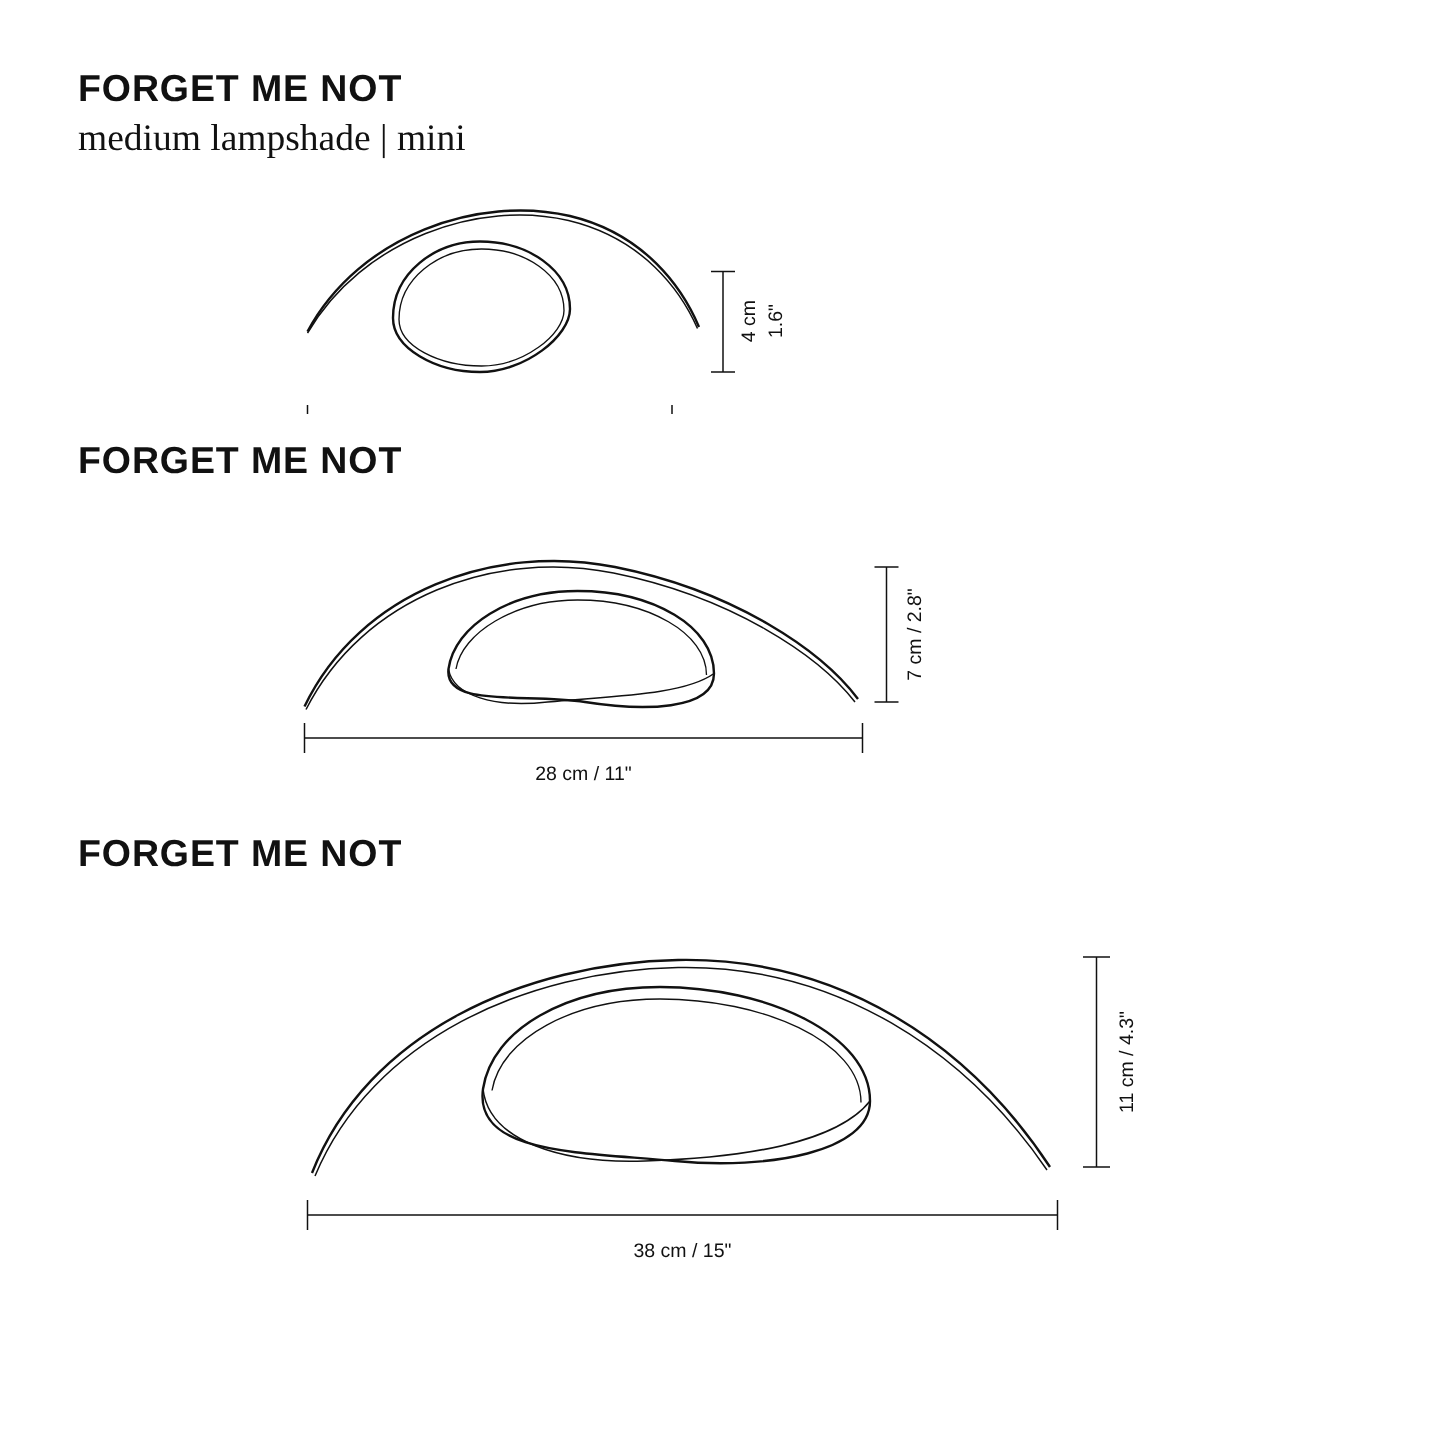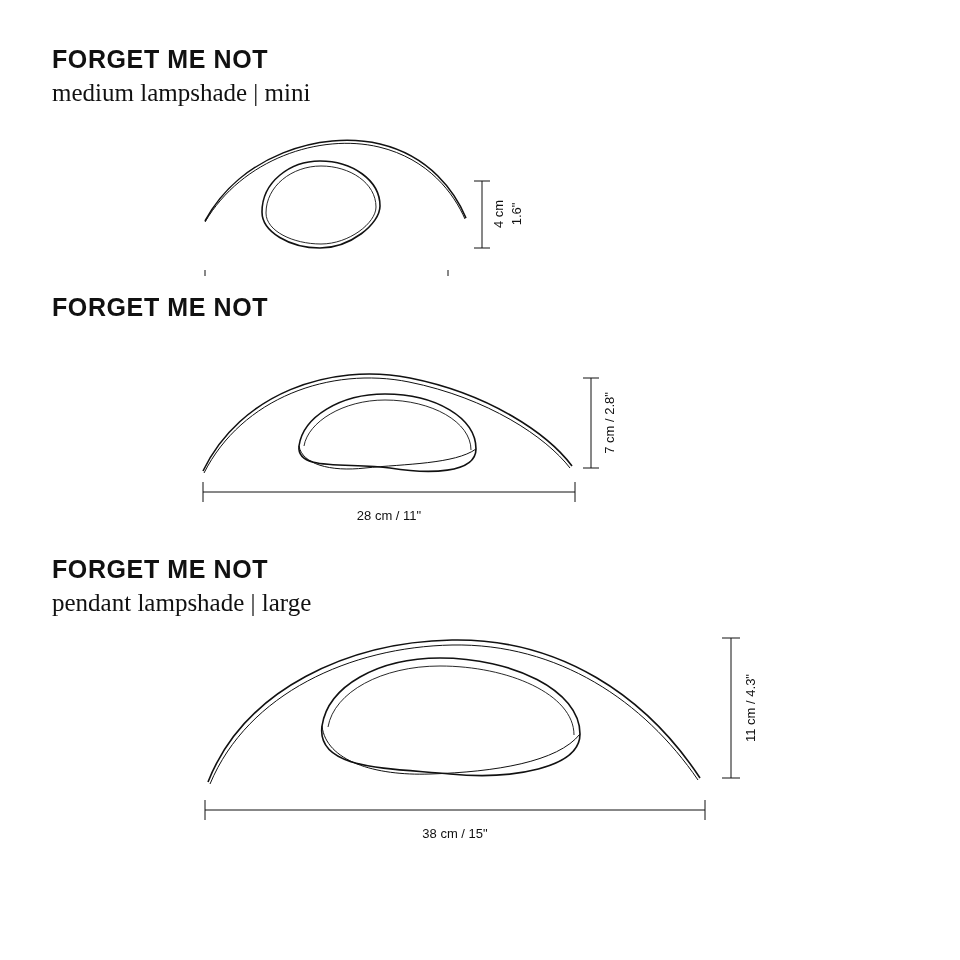--- a/index.html
+++ b/index.html
@@ -121,21 +121,20 @@
       <line x1="203" y1="188" x2="203" y2="208" stroke="#111111" stroke-width="1"></line>
       <line x1="575" y1="188" x2="575" y2="208" stroke="#111111" stroke-width="1"></line>
       <line x1="203" y1="198" x2="575" y2="198" stroke="#111111" stroke-width="1"></line>
       <text class="dim-label" x="389" y="226" text-anchor="middle">28 cm / 11"</text>
     </svg>
   </div>
 
   <div class="spec-block" style="top:556px;">
     <div class="title-group">
       <div class="title-main">FORGET ME NOT</div>
-      <div class="title-sub">pendant lampshade | large</div>
     </div>
 
     <svg class="drawing" width="960" height="300" viewBox="0 0 960 300">
       <path d="M 208 226 C 245 132, 350 86, 452 84 C 560 82, 646 140, 700 222" fill="none" stroke="#111111" stroke-width="1.6"></path>
       <path d="M 210 228 C 248 137, 351 91, 452 89 C 558 87, 644 145, 698 224" fill="none" stroke="#111111" stroke-width="1"></path>
 
       <path d="M 322 170 C 328 130, 378 102, 440 102 C 512 102, 580 134, 580 178
                C 580 212, 512 224, 450 218 C 388 212, 316 214, 322 170 Z" fill="#ffffff" stroke="#111111" stroke-width="1.6"></path>
       <path d="M 322 170 C 326 205, 375 220, 430 218 C 495 216, 558 206, 580 178" fill="none" stroke="#111111" stroke-width="1"></path>
       <path d="M 328 171 C 334 136, 382 110, 440 110 C 508 110, 574 138, 574 179" fill="none" stroke="#111111" stroke-width="0.9"></path>

